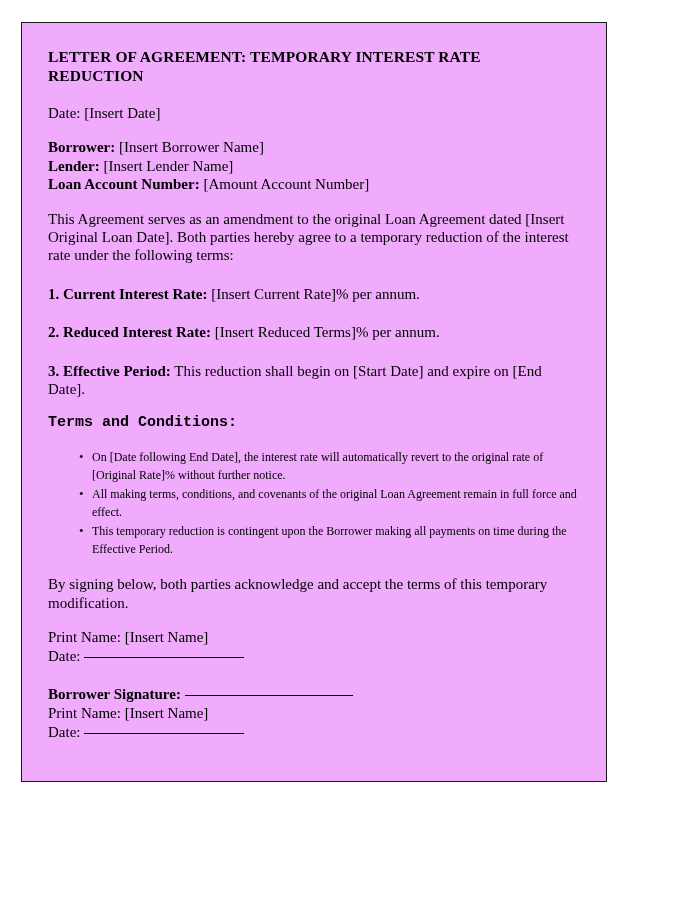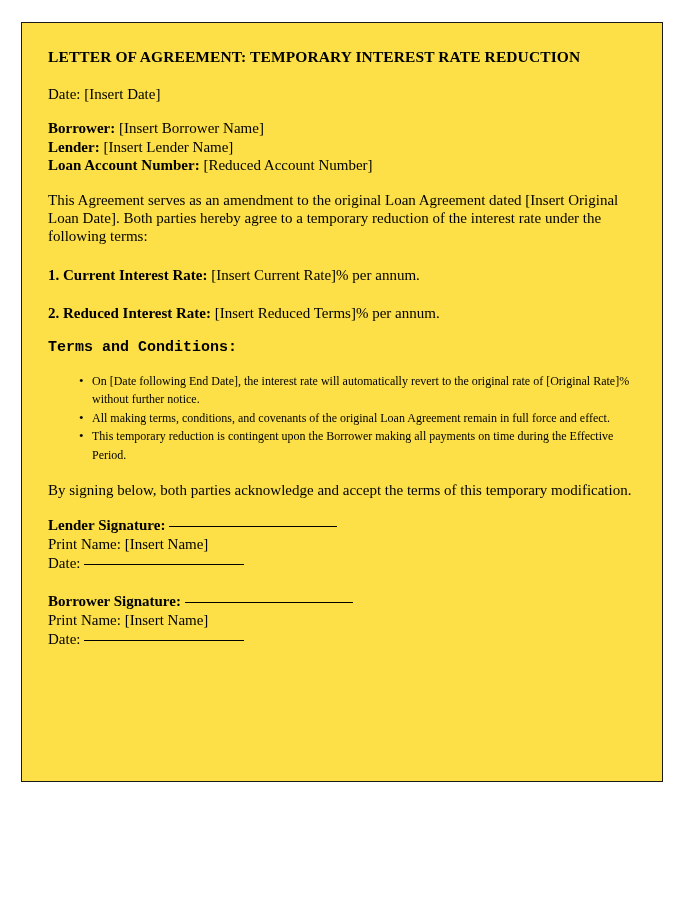--- a/index.html
+++ b/index.html
@@ -17,25 +17,25 @@
   .page {
     position: relative;
     width: 700px;
     height: 900px;
     background: #ffffff;
   }
   .doc-frame {
     position: absolute;
     left: 21px;
     top: 22px;
-    width: 642px;
+    width: 586px;
     height: 760px;
     border: 1px solid #1a1a1a;
     box-sizing: border-box;
-    background: #fde047;
+    background: #f0abfc;
   }
   .doc-body {
     padding: 24px 26px 0 26px;
     box-sizing: border-box;
   }
   .doc-title {
     font-size: 15.5px;
     font-weight: bold;
     line-height: 19px;
     letter-spacing: 0.1px;
@@ -124,42 +124,42 @@
   <div class="doc-frame">
     <div class="doc-body">
 
       <div class="doc-title">LETTER OF AGREEMENT: TEMPORARY INTEREST RATE REDUCTION</div>
 
       <p class="para">Date: [Insert Date]</p>
 
       <p class="para party-block">
         <span class="line"><b>Borrower:</b> <span>[Insert Borrower Name]</span></span>
         <span class="line"><b>Lender:</b> <span>[Insert Lender Name]</span></span>
-        <span class="line"><b>Loan Account Number:</b> <span>[Reduced Account Number]</span></span>
+        <span class="line"><b>Loan Account Number:</b> <span>[Amount Account Number]</span></span>
       </p>
 
       <p class="para">This Agreement serves as an amendment to the original Loan Agreement dated [Insert Original Loan Date]. Both parties hereby agree to a temporary reduction of the interest rate under the following terms:</p>
 
       <div class="terms-list">
         <span class="term-item"><b>1.</b> <b>Current Interest Rate:</b> <span>[Insert Current Rate]% per annum.</span></span>
         <span class="term-item"><b>2.</b> <b>Reduced Interest Rate:</b> <span>[Insert Reduced Terms]% per annum.</span></span>
+        <span class="term-item"><b>3.</b> <b>Effective Period:</b> <span>This reduction shall begin on [Start Date] and expire on [End Date].</span></span>
       </div>
 
       <div class="section-heading">Terms and Conditions:</div>
 
       <ul class="bullets">
         <li>On [Date following End Date], the interest rate will automatically revert to the original rate of [Original Rate]% without further notice.</li>
         <li>All making terms, conditions, and covenants of the original Loan Agreement remain in full force and effect.</li>
         <li>This temporary reduction is contingent upon the Borrower making all payments on time during the Effective Period.</li>
       </ul>
 
       <p class="para">By signing below, both parties acknowledge and accept the terms of this temporary modification.</p>
 
       <div class="sig-block">
-        <span class="line"><b>Lender Signature:</b><span class="rule rule-sig"></span></span>
         <span class="line"><span>Print Name:</span> <span>[Insert Name]</span></span>
         <span class="line"><span>Date:</span><span class="rule rule-date"></span></span>
       </div>
 
       <div class="spacer-sm"></div>
 
       <div class="sig-block">
         <span class="line"><b>Borrower Signature:</b><span class="rule rule-sig-borrower"></span></span>
         <span class="line"><span>Print Name:</span> <span>[Insert Name]</span></span>
         <span class="line"><span>Date:</span><span class="rule rule-date"></span></span>

